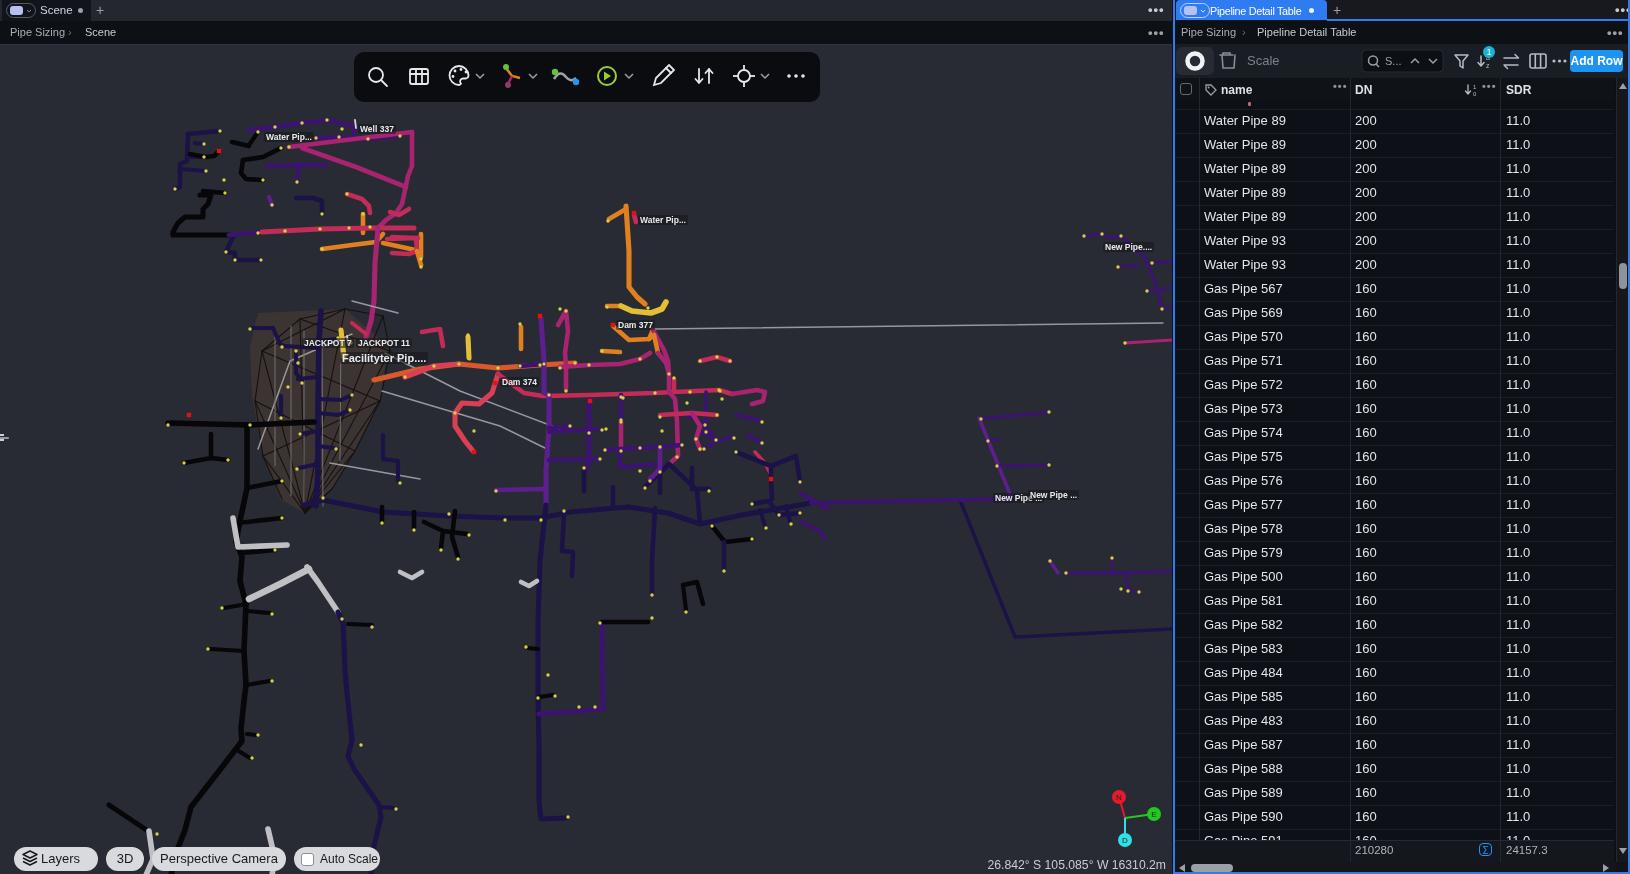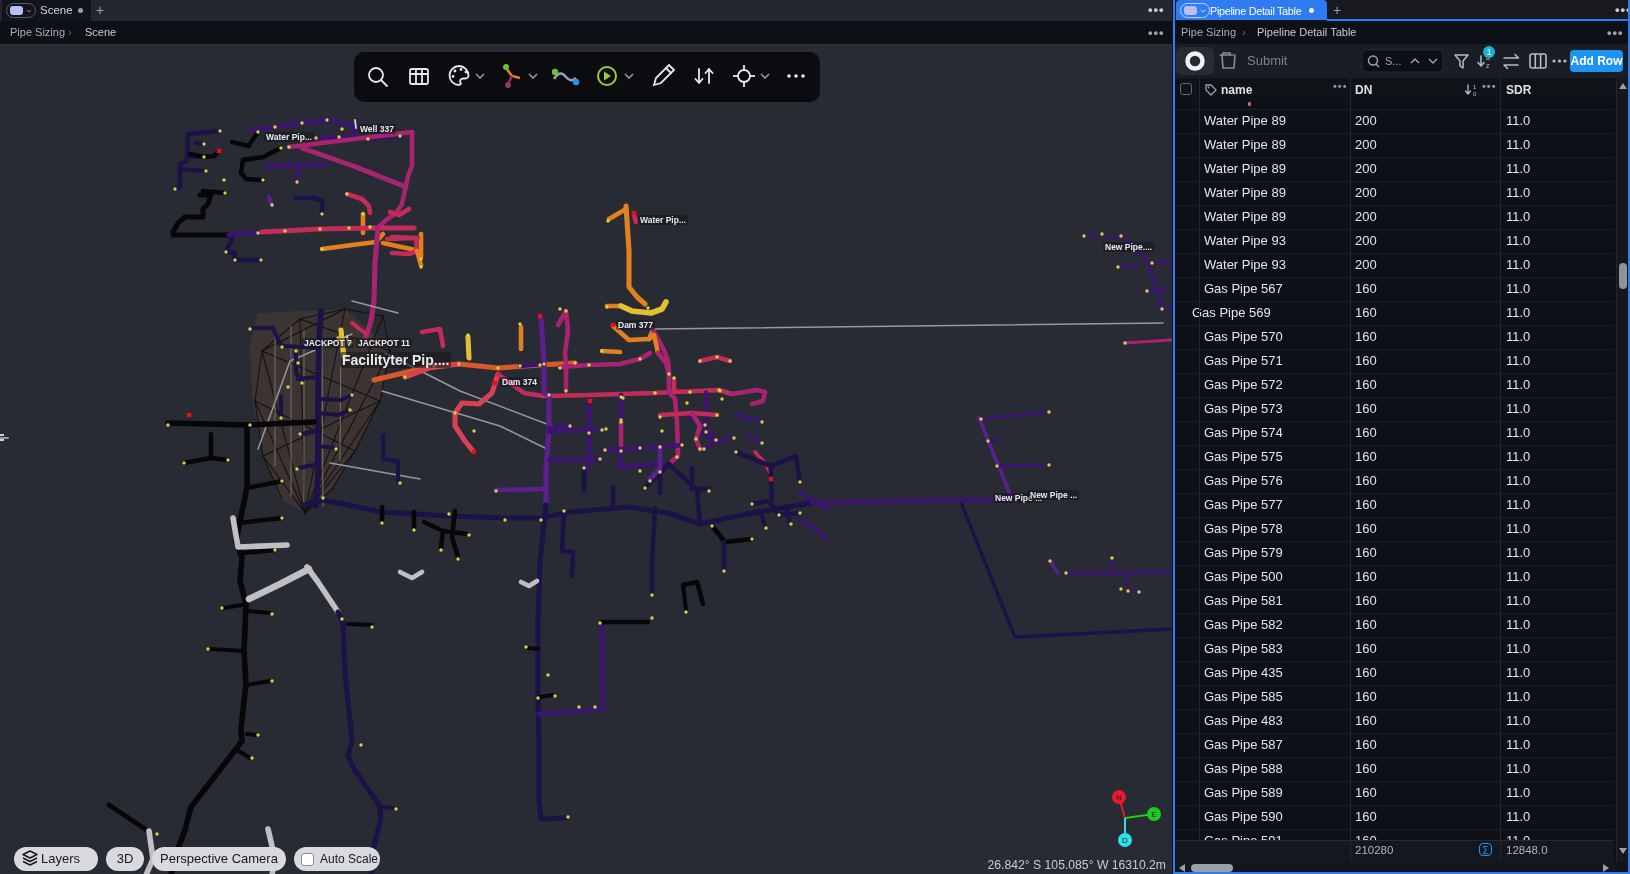--- a/index.html
+++ b/index.html
@@ -544,21 +544,21 @@
       <div class="bpill" style="left:106px; bottom:3px; width:38px;">3D</div>
       <div class="bpill" style="left:152px; bottom:3px; width:134px;">Perspective Camera</div>
       <div class="bpill" style="left:294px; bottom:3px; width:86px; padding-left:26px; text-align:left; font-size:12px; white-space:nowrap;">Auto Scale</div>
       <div id="coords">26.842° S 105.085° W 16310.2m</div>
     <div style="position: absolute; left: 264px; top: 87px; font-size: 8.5px; font-weight: bold; color: rgb(233, 233, 236); background: rgba(20, 22, 26, 0.55); padding: 0px 2px; border-radius: 2px; white-space: nowrap;">Water Pip...</div>
         <div style="position: absolute; left: 358px; top: 79px; font-size: 8.5px; font-weight: bold; color: rgb(233, 233, 236); background: rgba(20, 22, 26, 0.55); padding: 0px 2px; border-radius: 2px; white-space: nowrap;">Well 337</div>
         <div style="position: absolute; left: 638px; top: 170px; font-size: 8.5px; font-weight: bold; color: rgb(233, 233, 236); background: rgba(20, 22, 26, 0.55); padding: 0px 2px; border-radius: 2px; white-space: nowrap;">Water Pip...</div>
         <div style="position: absolute; left: 616px; top: 275px; font-size: 8.5px; font-weight: bold; color: rgb(233, 233, 236); background: rgba(20, 22, 26, 0.55); padding: 0px 2px; border-radius: 2px; white-space: nowrap;">Dam 377</div>
         <div style="position: absolute; left: 302px; top: 293px; font-size: 8.5px; font-weight: bold; color: rgb(233, 233, 236); background: rgba(20, 22, 26, 0.55); padding: 0px 2px; border-radius: 2px; white-space: nowrap;">JACKPOT 7</div>
         <div style="position: absolute; left: 356px; top: 293px; font-size: 8.5px; font-weight: bold; color: rgb(233, 233, 236); background: rgba(20, 22, 26, 0.55); padding: 0px 2px; border-radius: 2px; white-space: nowrap;">JACKPOT 11</div>
-        <div style="position: absolute; left: 340px; top: 307px; font-size: 14px; font-weight: bold; color: rgb(233, 233, 236); background: rgba(20, 22, 26, 0.55); padding: 0px 2px; border-radius: 2px; white-space: nowrap;">Facilityter Pip....</div>
+        <div style="position: absolute; left: 340px; top: 307px; font-size: 11px; font-weight: bold; color: rgb(233, 233, 236); background: rgba(20, 22, 26, 0.55); padding: 0px 2px; border-radius: 2px; white-space: nowrap;">Facilityter Pip....</div>
         <div style="position: absolute; left: 500px; top: 332px; font-size: 8.5px; font-weight: bold; color: rgb(233, 233, 236); background: rgba(20, 22, 26, 0.55); padding: 0px 2px; border-radius: 2px; white-space: nowrap;">Dam 374</div>
         <div style="position: absolute; left: 1103px; top: 197px; font-size: 8.5px; font-weight: bold; color: rgb(233, 233, 236); background: rgba(20, 22, 26, 0.55); padding: 0px 2px; border-radius: 2px; white-space: nowrap;">New Pipe....</div>
         <div style="position: absolute; left: 993px; top: 448px; font-size: 8.5px; font-weight: bold; color: rgb(233, 233, 236); background: rgba(20, 22, 26, 0.55); padding: 0px 2px; border-radius: 2px; white-space: nowrap;">New Pipe ...</div>
         <div style="position: absolute; left: 1028px; top: 445px; font-size: 8.5px; font-weight: bold; color: rgb(233, 233, 236); background: rgba(20, 22, 26, 0.55); padding: 0px 2px; border-radius: 2px; white-space: nowrap;">New Pipe ...</div>
         <div style="position: absolute; left: 0px; top: 389px; width: 4px; height: 2px; background: rgb(208, 208, 212);"></div>
         <div style="position: absolute; left: 0px; top: 394px; width: 4px; height: 2px; background: rgb(208, 208, 212);"></div>
         <svg width="80" height="70" style="position: absolute; left: 1090px; top: 742px;">
           <line x1="35" y1="31" x2="29" y2="10" stroke="#e8192c" stroke-width="2"></line>
           <line x1="35" y1="31" x2="64" y2="27" stroke="#1ecb1e" stroke-width="2"></line>
           <line x1="35" y1="31" x2="35" y2="53" stroke="#2ee0e8" stroke-width="2"></line>
@@ -627,21 +627,21 @@
           <g stroke="#b6bcc4" stroke-width="1.6" fill="none">
             <rect x="357" y="10" width="16" height="14" rx="2"></rect>
             <line x1="362.3" y1="10" x2="362.3" y2="24"></line>
             <line x1="367.6" y1="10" x2="367.6" y2="24"></line>
           </g>
           <g fill="#b6bcc4">
             <circle cx="381" cy="17" r="1.6"></circle>
             <circle cx="386.5" cy="17" r="1.6"></circle>
             <circle cx="392" cy="17" r="1.6"></circle>
           </g>
-        </svg><div style="position: absolute; left: 74px; top: 9px; font-size: 13px; color: rgb(124, 130, 139);">Submit</div><div style="position: absolute; left: 397px; top: 6px; width: 53px; height: 22px; background: rgb(29, 148, 244); border-radius: 4px; color: rgb(255, 255, 255); font-size: 12px; font-weight: bold; text-align: center; line-height: 22px;">Add Row</div></div>
+        </svg><div style="position: absolute; left: 74px; top: 9px; font-size: 13px; color: rgb(124, 130, 139);">Scale</div><div style="position: absolute; left: 397px; top: 6px; width: 53px; height: 22px; background: rgb(29, 148, 244); border-radius: 4px; color: rgb(255, 255, 255); font-size: 12px; font-weight: bold; text-align: center; line-height: 22px;">Add Row</div></div>
     <div id="rtable" class="abs">
         <div class="abs" style="left:0;top:0;width:441px;height:23px;background:#0f1217;"></div>
         <div class="abs" style="left:7px;top:5px;width:12px;height:12px;border:1.5px solid #646a73;border-radius:3px;"></div>
         <svg class="abs" style="left:32px;top:6px;" width="12" height="12" viewBox="0 0 12 12">
           <path d="M1 1 h5 l5 5 l-5 5 l-5 -5 z" transform="rotate(0 6 6)" stroke="#9aa0a8" stroke-width="1.3" fill="none"></path>
           <circle cx="3.6" cy="3.6" r="1" fill="#9aa0a8"></circle>
         </svg>
         <div class="hdrtxt" style="left:48px;">name</div>
         <div class="dots3" style="left:160px;top:2px;color:#8d939b;font-size:11px;">•••</div>
         <div class="hdrtxt" style="left:182px;">DN</div>
@@ -679,21 +679,21 @@
         <div class="cell" style="left:333px;top:155px;">11.0</div>
         <div class="rowsep" style="top:175px;"></div>
         <div class="cell" style="left:31px;top:179px;">Water Pipe 93</div>
         <div class="cell" style="left:182px;top:179px;">200</div>
         <div class="cell" style="left:333px;top:179px;">11.0</div>
         <div class="rowsep" style="top:199px;"></div>
         <div class="cell" style="left:31px;top:203px;">Gas Pipe 567</div>
         <div class="cell" style="left:182px;top:203px;">160</div>
         <div class="cell" style="left:333px;top:203px;">11.0</div>
         <div class="rowsep" style="top:223px;"></div>
-        <div class="cell" style="left:19px;top:227px;">Gas Pipe 569</div>
+        <div class="cell" style="left:31px;top:227px;">Gas Pipe 569</div>
         <div class="cell" style="left:182px;top:227px;">160</div>
         <div class="cell" style="left:333px;top:227px;">11.0</div>
         <div class="rowsep" style="top:247px;"></div>
         <div class="cell" style="left:31px;top:251px;">Gas Pipe 570</div>
         <div class="cell" style="left:182px;top:251px;">160</div>
         <div class="cell" style="left:333px;top:251px;">11.0</div>
         <div class="rowsep" style="top:271px;"></div>
         <div class="cell" style="left:31px;top:275px;">Gas Pipe 571</div>
         <div class="cell" style="left:182px;top:275px;">160</div>
         <div class="cell" style="left:333px;top:275px;">11.0</div>
@@ -739,21 +739,21 @@
         <div class="cell" style="left:333px;top:515px;">11.0</div>
         <div class="rowsep" style="top:535px;"></div>
         <div class="cell" style="left:31px;top:539px;">Gas Pipe 582</div>
         <div class="cell" style="left:182px;top:539px;">160</div>
         <div class="cell" style="left:333px;top:539px;">11.0</div>
         <div class="rowsep" style="top:559px;"></div>
         <div class="cell" style="left:31px;top:563px;">Gas Pipe 583</div>
         <div class="cell" style="left:182px;top:563px;">160</div>
         <div class="cell" style="left:333px;top:563px;">11.0</div>
         <div class="rowsep" style="top:583px;"></div>
-        <div class="cell" style="left:31px;top:587px;">Gas Pipe 435</div>
+        <div class="cell" style="left:31px;top:587px;">Gas Pipe 484</div>
         <div class="cell" style="left:182px;top:587px;">160</div>
         <div class="cell" style="left:333px;top:587px;">11.0</div>
         <div class="rowsep" style="top:607px;"></div>
         <div class="cell" style="left:31px;top:611px;">Gas Pipe 585</div>
         <div class="cell" style="left:182px;top:611px;">160</div>
         <div class="cell" style="left:333px;top:611px;">11.0</div>
         <div class="rowsep" style="top:631px;"></div>
         <div class="cell" style="left:31px;top:635px;">Gas Pipe 483</div>
         <div class="cell" style="left:182px;top:635px;">160</div>
         <div class="cell" style="left:333px;top:635px;">11.0</div>
@@ -773,21 +773,21 @@
         <div class="cell" style="left:31px;top:731px;">Gas Pipe 590</div>
         <div class="cell" style="left:182px;top:731px;">160</div>
         <div class="cell" style="left:333px;top:731px;">11.0</div>
         <div class="rowsep" style="top:751px;"></div>
         <div class="cell" style="left:31px;top:755px;">Gas Pipe 591</div>
         <div class="cell" style="left:182px;top:755px;">160</div>
         <div class="cell" style="left:333px;top:755px;">11.0</div>
         <div class="abs" style="left:0;top:762px;width:441px;height:22px;background:#14171e;border-top:1px solid #262b33;"></div>
         <div class="abs" style="left:182px;top:766px;font-size:11.5px;color:#aeb3ba;">210280</div>
         <div class="abs" style="left:306px;top:765px;width:13px;height:13px;border:1.5px solid #1d96f5;border-radius:4px;color:#1d96f5;font-size:10px;text-align:center;line-height:13px;">Σ</div>
-        <div class="abs" style="left:333px;top:766px;font-size:11.5px;color:#aeb3ba;">12848.0</div>
+        <div class="abs" style="left:333px;top:766px;font-size:11.5px;color:#aeb3ba;">24157.3</div>
         <div class="colsep" style="left:26px;height:762px;"></div>
         <div class="colsep" style="left:177px;height:784px;"></div>
         <div class="colsep" style="left:327px;height:784px;"></div>
         <div id="vsb" class="abs">
           <div class="sbarrow" style="left:2px;top:5px;border-left:4.5px solid transparent;border-right:4.5px solid transparent;border-bottom:6px solid #9aa0a8;"></div>
           <div class="abs" style="left:2px;top:185px;width:8px;height:26px;background:#8d939b;border-radius:4px;"></div>
           <div class="sbarrow" style="left:2px;top:770px;border-left:4.5px solid transparent;border-right:4.5px solid transparent;border-top:6px solid #9aa0a8;"></div>
         </div>
       </div>
     <div id="rtopline" class="abs"></div>

